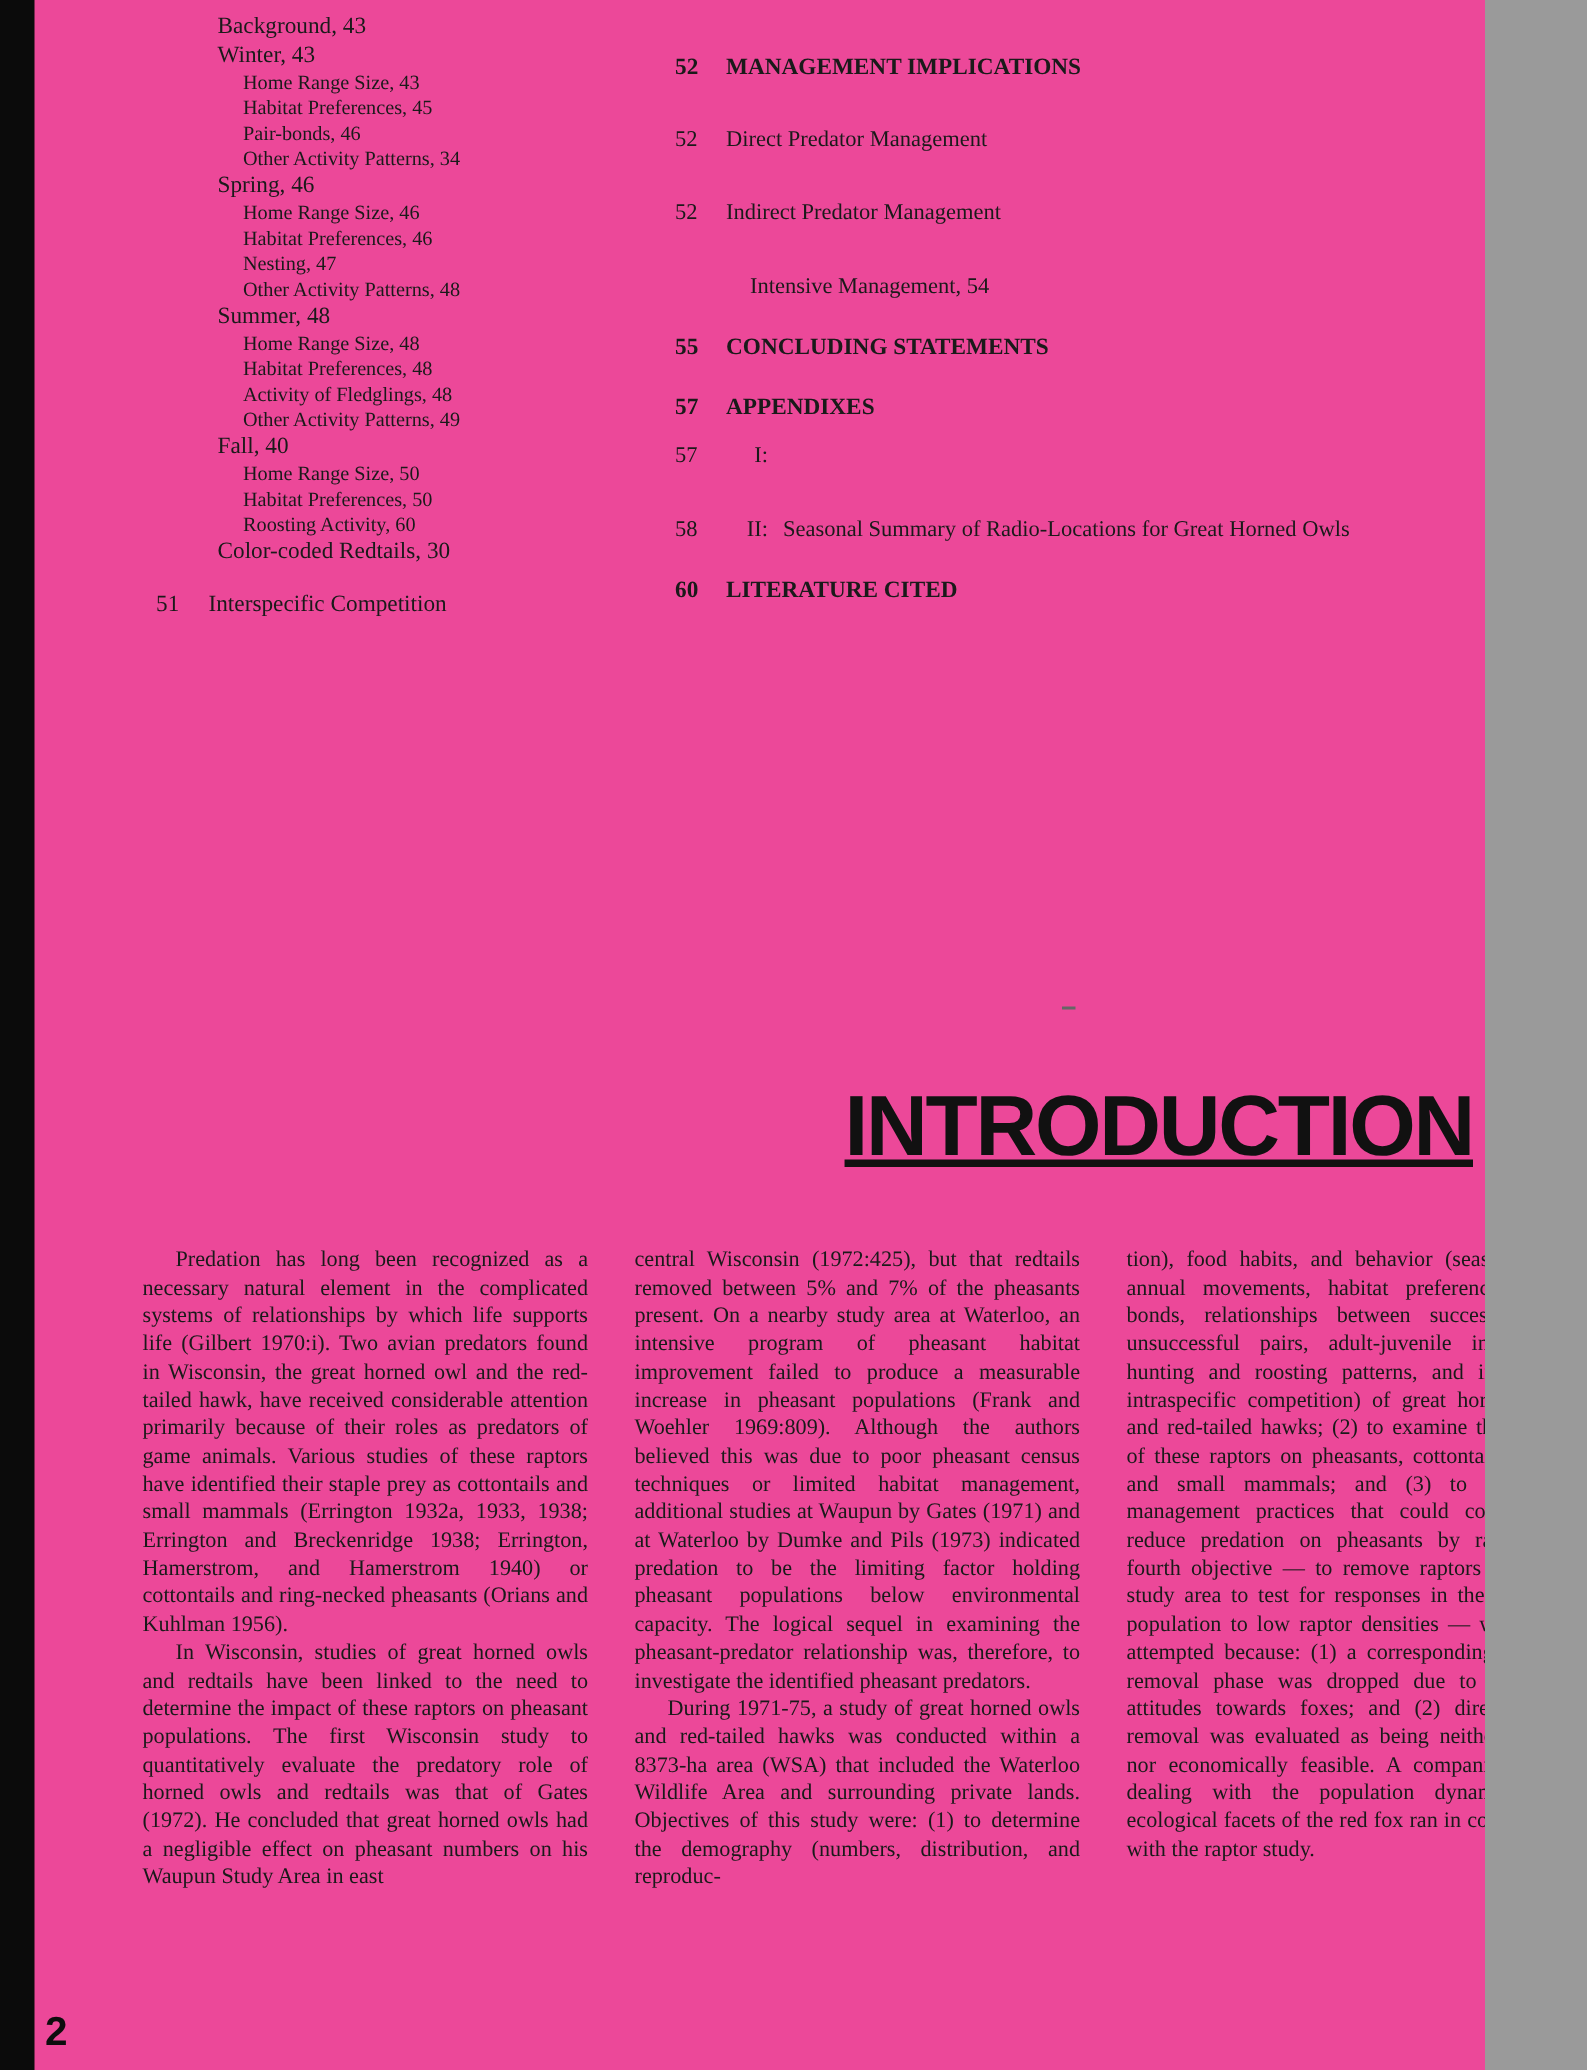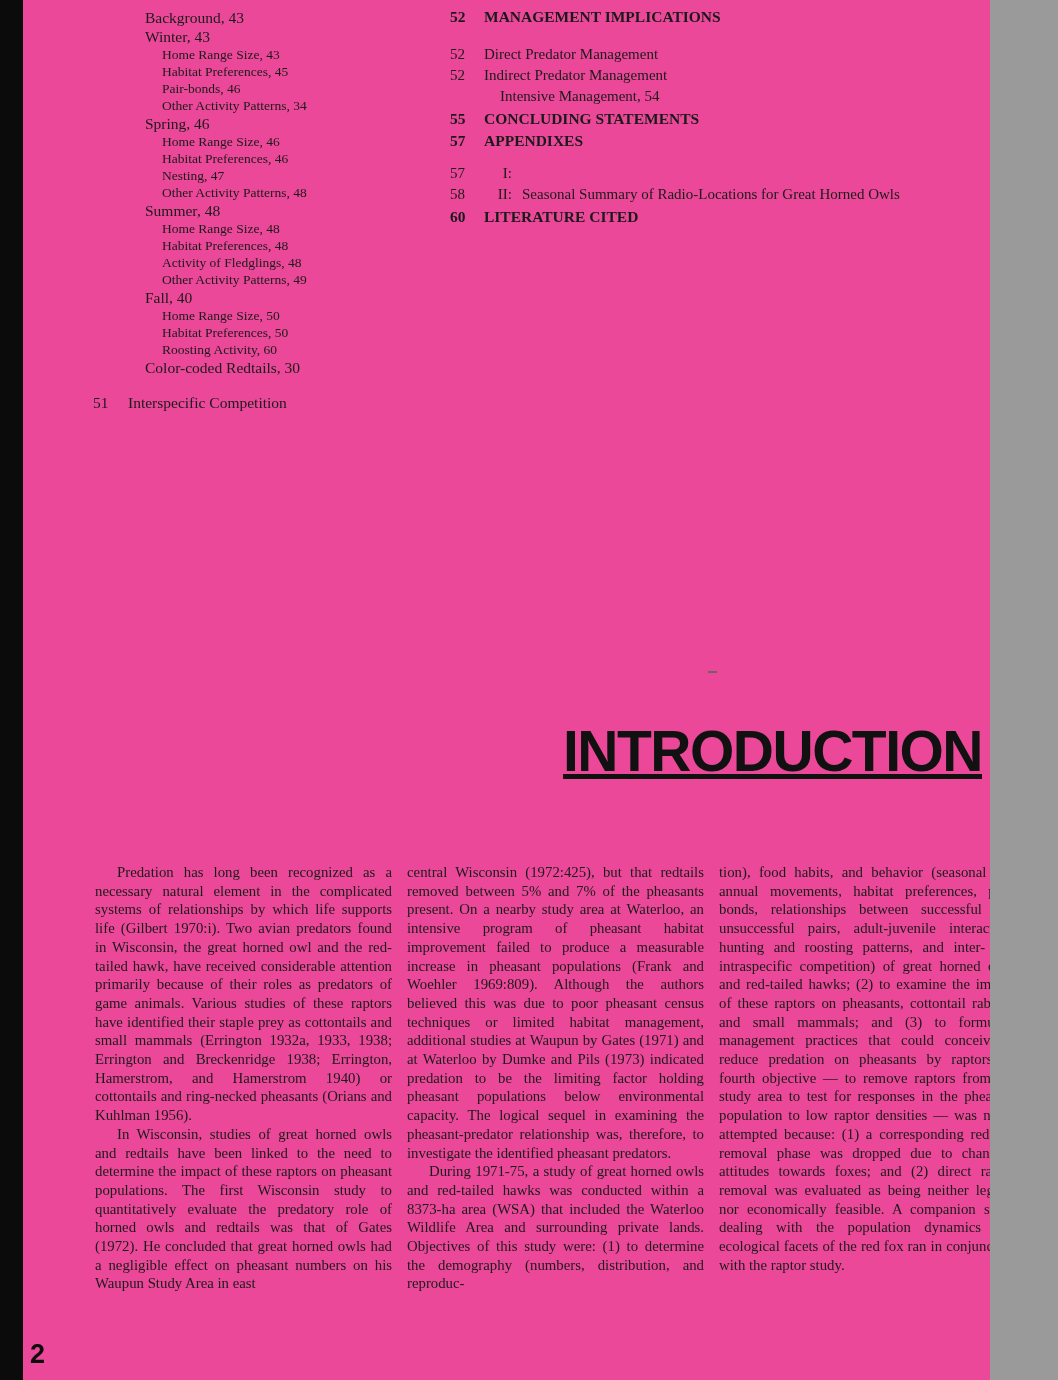--- a/index.html
+++ b/index.html
@@ -5,42 +5,42 @@
   html,body{margin:0;padding:0;background:#9a9a9a;}
   .page{position:relative;width:990px;height:1380px;background:#ec4899;overflow:hidden;
         font-family:"Liberation Serif",serif;color:#1a1a1a;}
   .edge-bar{position:absolute;left:0;top:0;width:23px;height:1380px;background:#0b0b0b;}
 
   
   .toc-left{position:absolute;left:145px;top:8px;width:280px;}
   .ti{white-space:nowrap;}
   .ti.l1{font-size:15.5px;line-height:19px;}
   .ti.l2{font-size:13.5px;line-height:17px;padding-left:17px;}
-  .toc-51{position:absolute;left:93px;top:394px;font-size:15.5px;}
+  .toc-51{position:absolute;left:104px;top:394px;font-size:15.5px;}
   .toc-51 .n{display:inline-block;width:35px;}
 
   
   .toc-right{position:absolute;left:450px;top:6px;width:452px;}
-  .tr-row{display:flex;align-items:flex-start;font-size:15px;line-height:21px;}
+  .tr-row{display:flex;align-items:flex-start;font-size:15px;line-height:21px;margin-top:28px;}
   .tr-row .num{flex:0 0 34px;}
   .tr-row .roman{flex:0 0 38px;text-align:right;padding-right:10px;box-sizing:border-box;}
   .tr-row .title{flex:1;}
   .tr-row.bold{font-weight:bold;font-size:15.5px;}
   .tr-row.sub{padding-left:50px;}
   .mb-lg{margin-bottom:17px;}
-  .mt-lg{margin-top:1px;}
+  .mt-lg{margin-top:19px;}
   .mt-md{margin-top:12px;}
 
   
   .intro-title{position:absolute;top:720px;right:8px;margin:0;
                font-family:"Liberation Sans",sans-serif;font-weight:700;
                font-size:57px;line-height:62px;letter-spacing:-1.5px;color:#111;text-decoration:underline;}
   .artifact-dash{position:absolute;left:708px;top:671px;width:9px;height:2px;background:#666;}
 
-  .body-cols{position:absolute;left:95px;top:863px;width:953px;display:flex;gap:15px;}
+  .body-cols{position:absolute;left:95px;top:831px;width:953px;display:flex;gap:31px;}
   .bcol{width:297px;}
   .bcol p{margin:0;text-align:justify;font-size:14.8px;line-height:18.7px;}
   .bcol p.ind{text-indent:22px;}
 
   .page-num{position:absolute;left:30px;bottom:10px;
             font-family:"Liberation Sans",sans-serif;font-weight:bold;font-size:27px;color:#0d0d0d;}
 </style>
 </head>
 <body>
 

